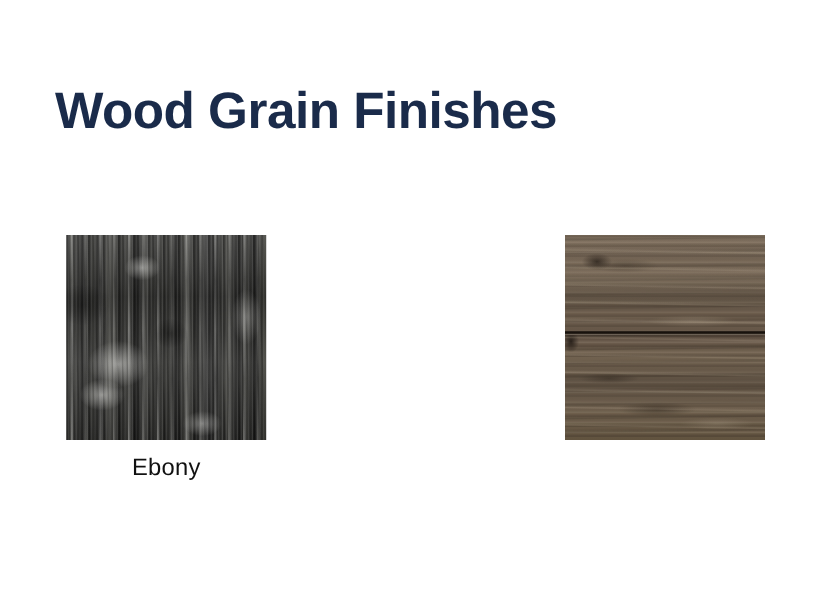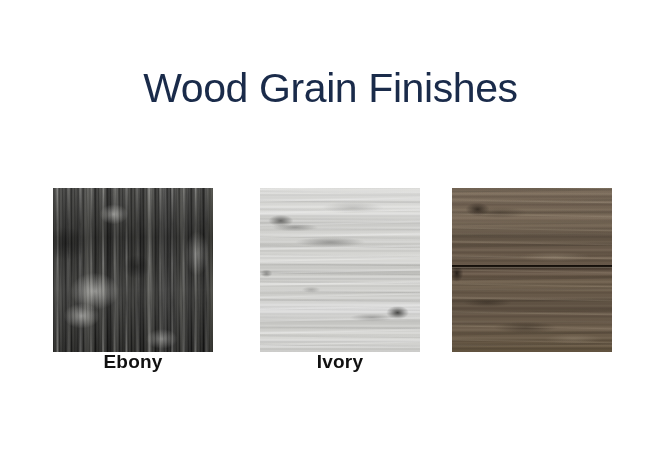--- a/index.html
+++ b/index.html
@@ -21,27 +21,27 @@
     inset: 0;
     background: #ffffff;
   }
 
   
   #title {
     position: absolute;
     left: 0;
     right: 0;
     top: 66px;
-    text-align: center;
     font-size: 41px;
-    font-weight: normal;
+    font-weight: bold;
     letter-spacing: -0.4px;
     color: #1a2b4a;
     line-height: 1.1;
     white-space: nowrap;
+    padding-left: 44px;
   }
 
   
   #swatch-row {
     position: absolute;
     left: 53px;
     top: 188px;
     width: 559px;
     height: 200px;
   }
@@ -61,23 +61,24 @@
     height: 164px;
     overflow: hidden;
     background: #888;
   }
   .swatch .layer {
     position: absolute;
     inset: 0;
   }
 
   .swatch-label {
+    margin-top: 13px;
     text-align: center;
     font-size: 19px;
-    font-weight: bold;
+    font-weight: normal;
     color: #111111;
     letter-spacing: 0.2px;
     line-height: 1.1;
   }
 
   
   .ebony-base {
     background:
       linear-gradient(180deg, rgba(255,255,255,.10) 0%, rgba(0,0,0,.18) 30%,
                               rgba(255,255,255,.06) 62%, rgba(0,0,0,.22) 100%),
@@ -243,29 +244,20 @@
     <div class="swatch-cell c0">
       <div class="swatch">
         <div class="layer ebony-base"></div>
         <div class="layer ebony-streaks"></div>
         <div class="layer ebony-blotch"></div>
         <div class="layer ebony-fine"></div>
       </div>
       <div class="swatch-label">Ebony</div>
     </div>
 
-    <div class="swatch-cell c1">
-      <div class="swatch">
-        <div class="layer ivory-base"></div>
-        <div class="layer ivory-grain"></div>
-        <div class="layer ivory-knots"></div>
-        <div class="layer ivory-sheen"></div>
-      </div>
-      <div class="swatch-label">Ivory</div>
-    </div>
 
     <div class="swatch-cell c2">
       <div class="swatch">
         <div class="layer oak-base"></div>
         <div class="layer oak-grain"></div>
         <div class="layer oak-knots"></div>
         <div class="oak-seam"></div>
         <div class="layer oak-highlight"></div>
       </div>
     </div>

